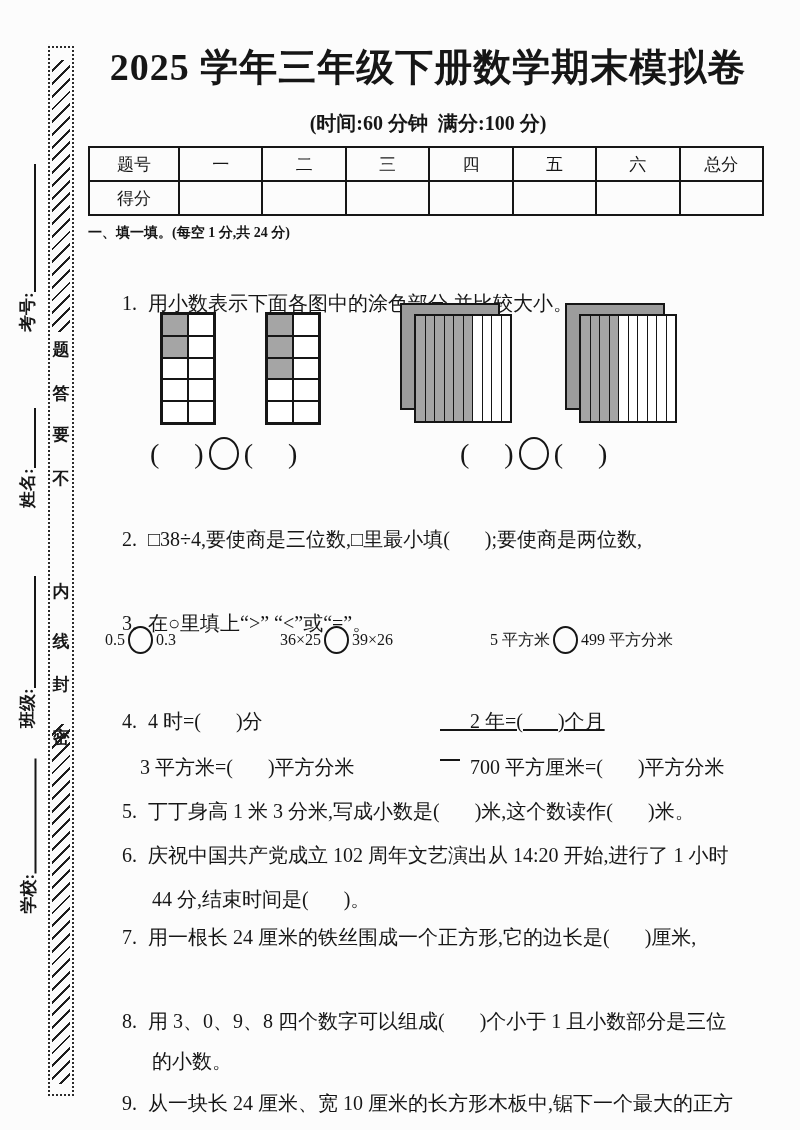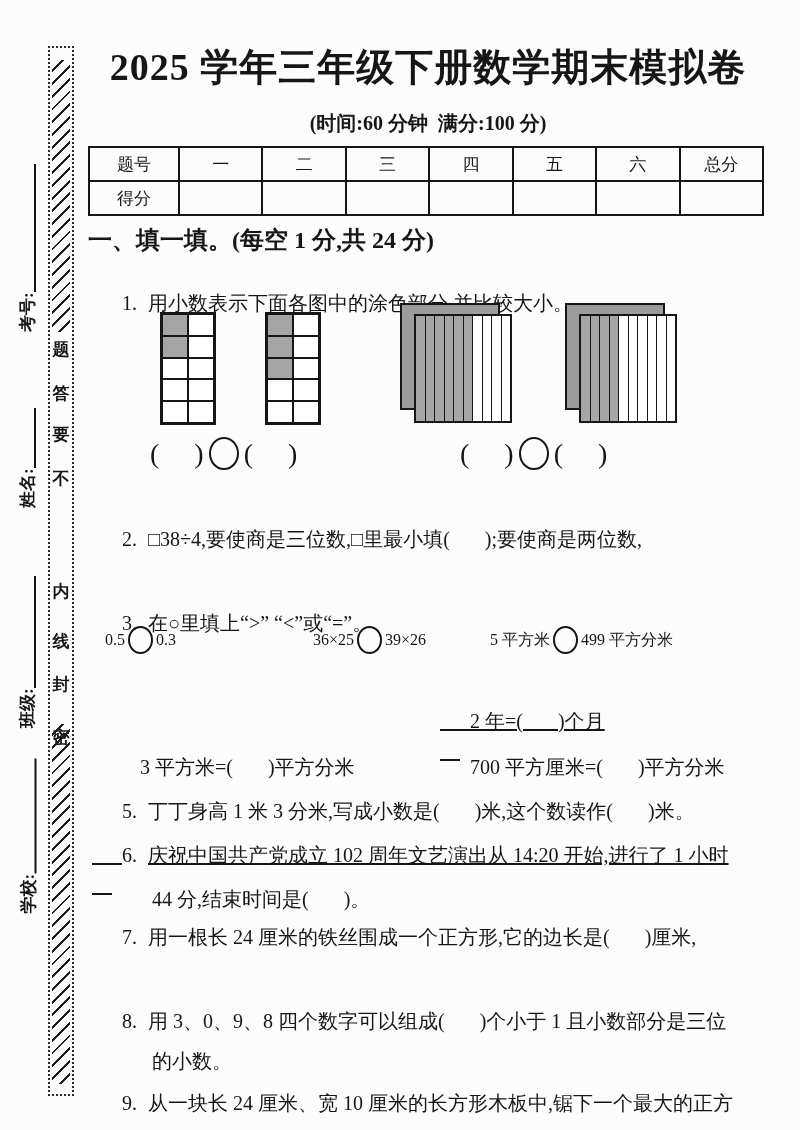--- a/index.html
+++ b/index.html
@@ -30,21 +30,21 @@
     font-weight:900; letter-spacing:1px; }
   .subtitle { left:0; top:110px; width:680px; text-align:center; font-size:20px;
     font-weight:600; }
 
   table.score { position:absolute; left:0; top:146px; width:676px;
     border-collapse:collapse; table-layout:fixed; }
   table.score td { border:2px solid var(--ink); height:34px; text-align:center;
     font-size:17px; padding:0; }
   table.score td.first { width:90px; }
 
-  .sec-heading { left:0; top:224px; font-size:24px; font-weight:800; }
+  .sec-heading { left:0; top:224px; font-size:14px; font-weight:800; }
   .qline { font-size:20px; line-height:30px; }
   .qno { display:inline-block; min-width:26px; }
 
   
   .figrow { position:absolute; left:0; top:300px; width:700px; height:132px; }
   .dgrid { position:absolute; width:56px; height:113px; border:2.5px solid var(--ink);
     display:grid; grid-template-columns:repeat(2,1fr); grid-template-rows:repeat(5,1fr);
     background:#fff; }
   .dgrid > div { border:1.4px solid var(--ink); }
   .dgrid > div.sh { background:var(--shade); }
@@ -214,47 +214,50 @@
 
     <div class="abs qline" style="left:4px; top:578px;">
       <span class="qno">3.</span><span>在○里填上“&gt;” “&lt;”或“=”。</span>
     </div>
     <div class="cmprow">
       <div class="cmpitem" style="left:17px;">
         <span>0.5</span>
         <span class="cmpcircle"></span>
         <span>0.3</span>
       </div>
-      <div class="cmpitem" style="left:192px;margin-left:33px;">
+      <div class="cmpitem" style="left:192px;">
         <span>36×25</span>
         <span class="cmpcircle"></span>
         <span>39×26</span>
       </div>
       <div class="cmpitem" style="left:402px;">
         <span>5 平方米</span>
         <span class="cmpcircle"></span>
         <span>499 平方分米</span>
       </div>
     </div>
 
+    <div class="abs qline" style="left:4px; top:676px;">
+      <span class="qno">4.</span><span>4 时=(       )分</span>
+    </div>
     <div class="abs qline" style="left:352px; top:676px;text-decoration:underline;">
       <span>2 年=(       )个月</span>
     </div>
     <div class="abs qline" style="left:22px; top:722px;">
       <span>3 平方米=(       )平方分米</span>
     </div>
     <div class="abs qline" style="left:352px; top:722px;">
       <span>700 平方厘米=(       )平方分米</span>
     </div>
 
     <div class="abs qline" style="left:4px; top:766px;">
       <span class="qno">5.</span><span>丁丁身高 1 米 3 分米,写成小数是(       )米,这个数读作(       )米。</span>
     </div>
 
-    <div class="abs qline" style="left:4px; top:810px;text-decoration:underline;">
+    <div class="abs qline" style="left:4px; top:810px;">
       <span class="qno">6.</span><span>庆祝中国共产党成立 102 周年文艺演出从 14:20 开始,进行了 1 小时</span>
     </div>
     <div class="abs qline indent" style="left:4px; top:854px;">
       <span>44 分,结束时间是(       )。</span>
     </div>
 
     <div class="abs qline" style="left:4px; top:892px;">
       <span class="qno">7.</span><span>用一根长 24 厘米的铁丝围成一个正方形,它的边长是(       )厘米,</span>
     </div>
 

